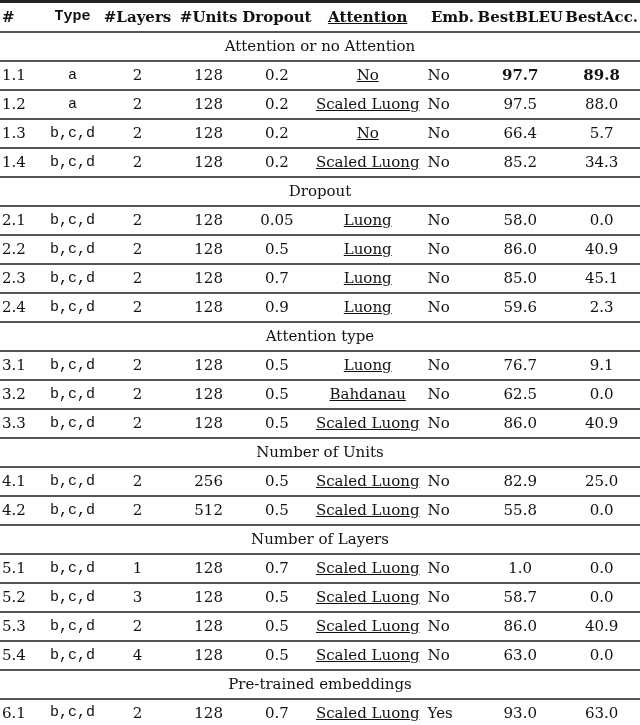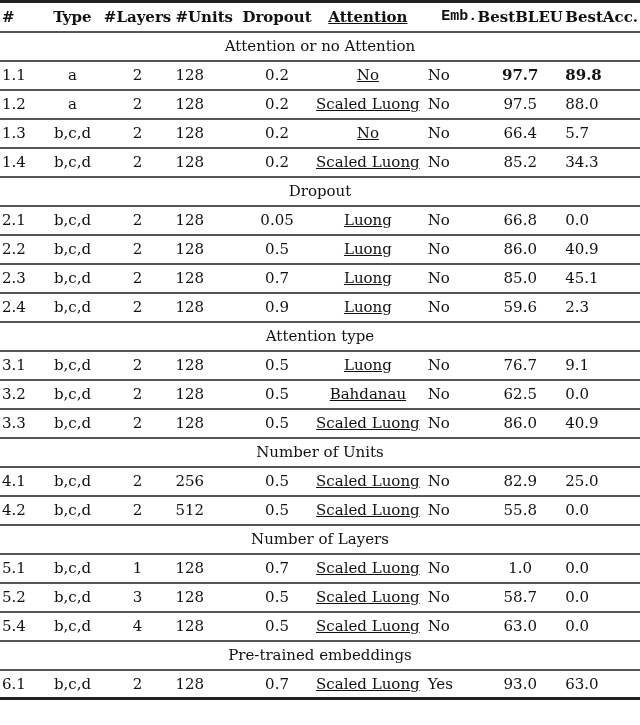--- a/index.html
+++ b/index.html
@@ -5,29 +5,29 @@
   html, body { margin: 0; padding: 0; background: #ffffff; }
   body { width: 640px; height: 725px; overflow: hidden; font-family: "DejaVu Serif", "Liberation Serif", serif; color: #111; }
   table { border-collapse: collapse; width: 640px; font-size: 15px; }
   thead tr { height: 30px; }
   thead th { font-weight: bold; border-top: 3px solid #222; border-bottom: 2px solid #555; padding: 0; white-space: nowrap; }
   tbody tr { height: 29px; }
   tbody td { border-bottom: 2px solid #555; padding: 0; white-space: nowrap; }
   tbody tr:last-child td { border-bottom: 3px solid #222; }
   .section td { text-align: center; }
   .c-id { text-align: left; width: 44px; padding-left: 2px; }
-  .c-type { text-align: center; width: 55px; }
+  .c-type { text-align: center; width: 55px; font-family: Liberation Mono, monospace; }
   .c-layers { text-align: center; width: 76px; }
-  .c-units { text-align: left; width: 67px; }
+  .c-units { text-align: center; width: 67px; }
   .c-drop { text-align: center; width: 70px; }
   .c-att { text-align: center; width: 112px; text-decoration: underline; }
   .c-emb { text-align: left; width: 50px; padding-left: 4px; }
   .c-bleu { text-align: center; width: 86px; padding-right: 2px; }
-  .c-acc { text-align: left; padding-right: 2px; }
-  th.c-emb { text-align: right; font-family: Liberation Mono, monospace; }
+  .c-acc { text-align: center; padding-right: 2px; }
+  th.c-emb { text-align: center; }
   .bold { font-weight: bold; }
 </style>
 </head>
 <body>
 
 <table>
   <thead>
     <tr>
       <th class="c-id">#</th>
       <th class="c-type">Type</th>
@@ -92,21 +92,21 @@
         <td colspan="9">Dropout</td>
       </tr>
       <tr>
         <td class="c-id">2.1</td>
         <td class="c-type">b,c,d</td>
         <td class="c-layers">2</td>
         <td class="c-units">128</td>
         <td class="c-drop">0.05</td>
         <td class="c-att">Luong</td>
         <td class="c-emb">No</td>
-        <td class="c-bleu">66.8</td>
+        <td class="c-bleu">58.0</td>
         <td class="c-acc">0.0</td>
       </tr>
       <tr>
         <td class="c-id">2.2</td>
         <td class="c-type">b,c,d</td>
         <td class="c-layers">2</td>
         <td class="c-units">128</td>
         <td class="c-drop">0.5</td>
         <td class="c-att">Luong</td>
         <td class="c-emb">No</td>
@@ -213,20 +213,31 @@
       <tr>
         <td class="c-id">5.2</td>
         <td class="c-type">b,c,d</td>
         <td class="c-layers">3</td>
         <td class="c-units">128</td>
         <td class="c-drop">0.5</td>
         <td class="c-att">Scaled Luong</td>
         <td class="c-emb">No</td>
         <td class="c-bleu">58.7</td>
         <td class="c-acc">0.0</td>
+      </tr>
+      <tr>
+        <td class="c-id">5.3</td>
+        <td class="c-type">b,c,d</td>
+        <td class="c-layers">2</td>
+        <td class="c-units">128</td>
+        <td class="c-drop">0.5</td>
+        <td class="c-att">Scaled Luong</td>
+        <td class="c-emb">No</td>
+        <td class="c-bleu">86.0</td>
+        <td class="c-acc">40.9</td>
       </tr>
       <tr>
         <td class="c-id">5.4</td>
         <td class="c-type">b,c,d</td>
         <td class="c-layers">4</td>
         <td class="c-units">128</td>
         <td class="c-drop">0.5</td>
         <td class="c-att">Scaled Luong</td>
         <td class="c-emb">No</td>
         <td class="c-bleu">63.0</td>

